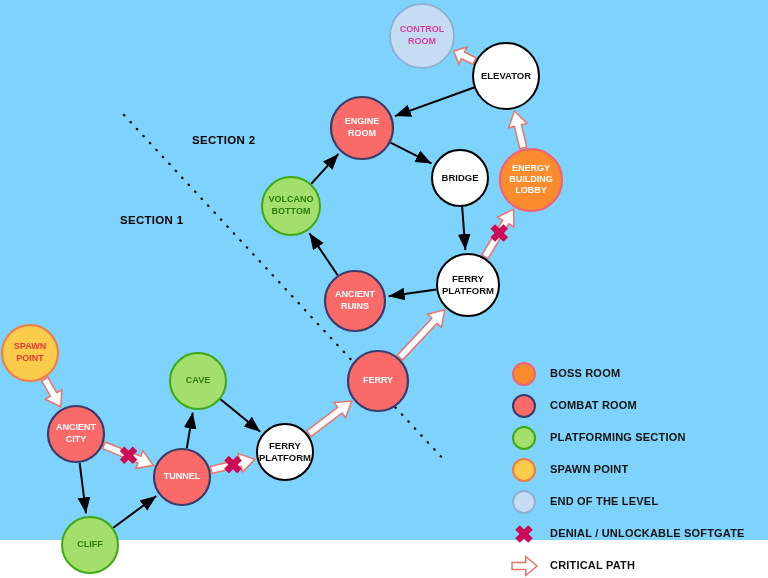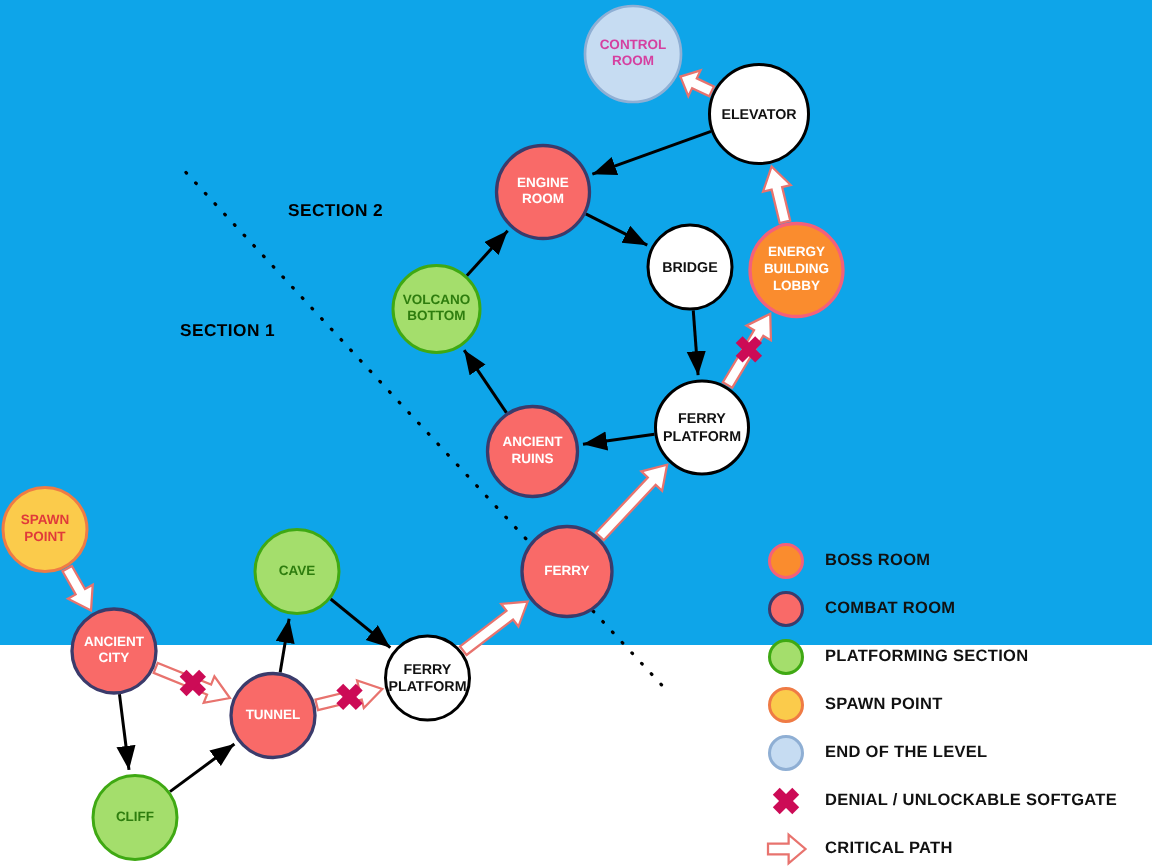--- a/index.html
+++ b/index.html
@@ -1,18 +1,18 @@
 <!DOCTYPE html>
 <html><head>
 <meta charset="utf-8">
 <style>
   html,body{margin:0;padding:0;background:#ffffff;}
   body{width:768px;height:578px;overflow:hidden;
        font-family:"Liberation Sans","DejaVu Sans",sans-serif;}
-  #stage{position:relative;width:768px;height:430px;background:#0ea5e9;}
+  #stage{position:relative;width:768px;height:540px;background:#7dd3fc;}
   #stage svg{position:absolute;left:0;top:0;}
 
   .node-label{
     font-weight:bold;
     text-anchor:middle;
     dominant-baseline:middle;
     pointer-events:none;
   }
   .section-label{
     font-size:11.5px;font-weight:bold;fill:#000;

